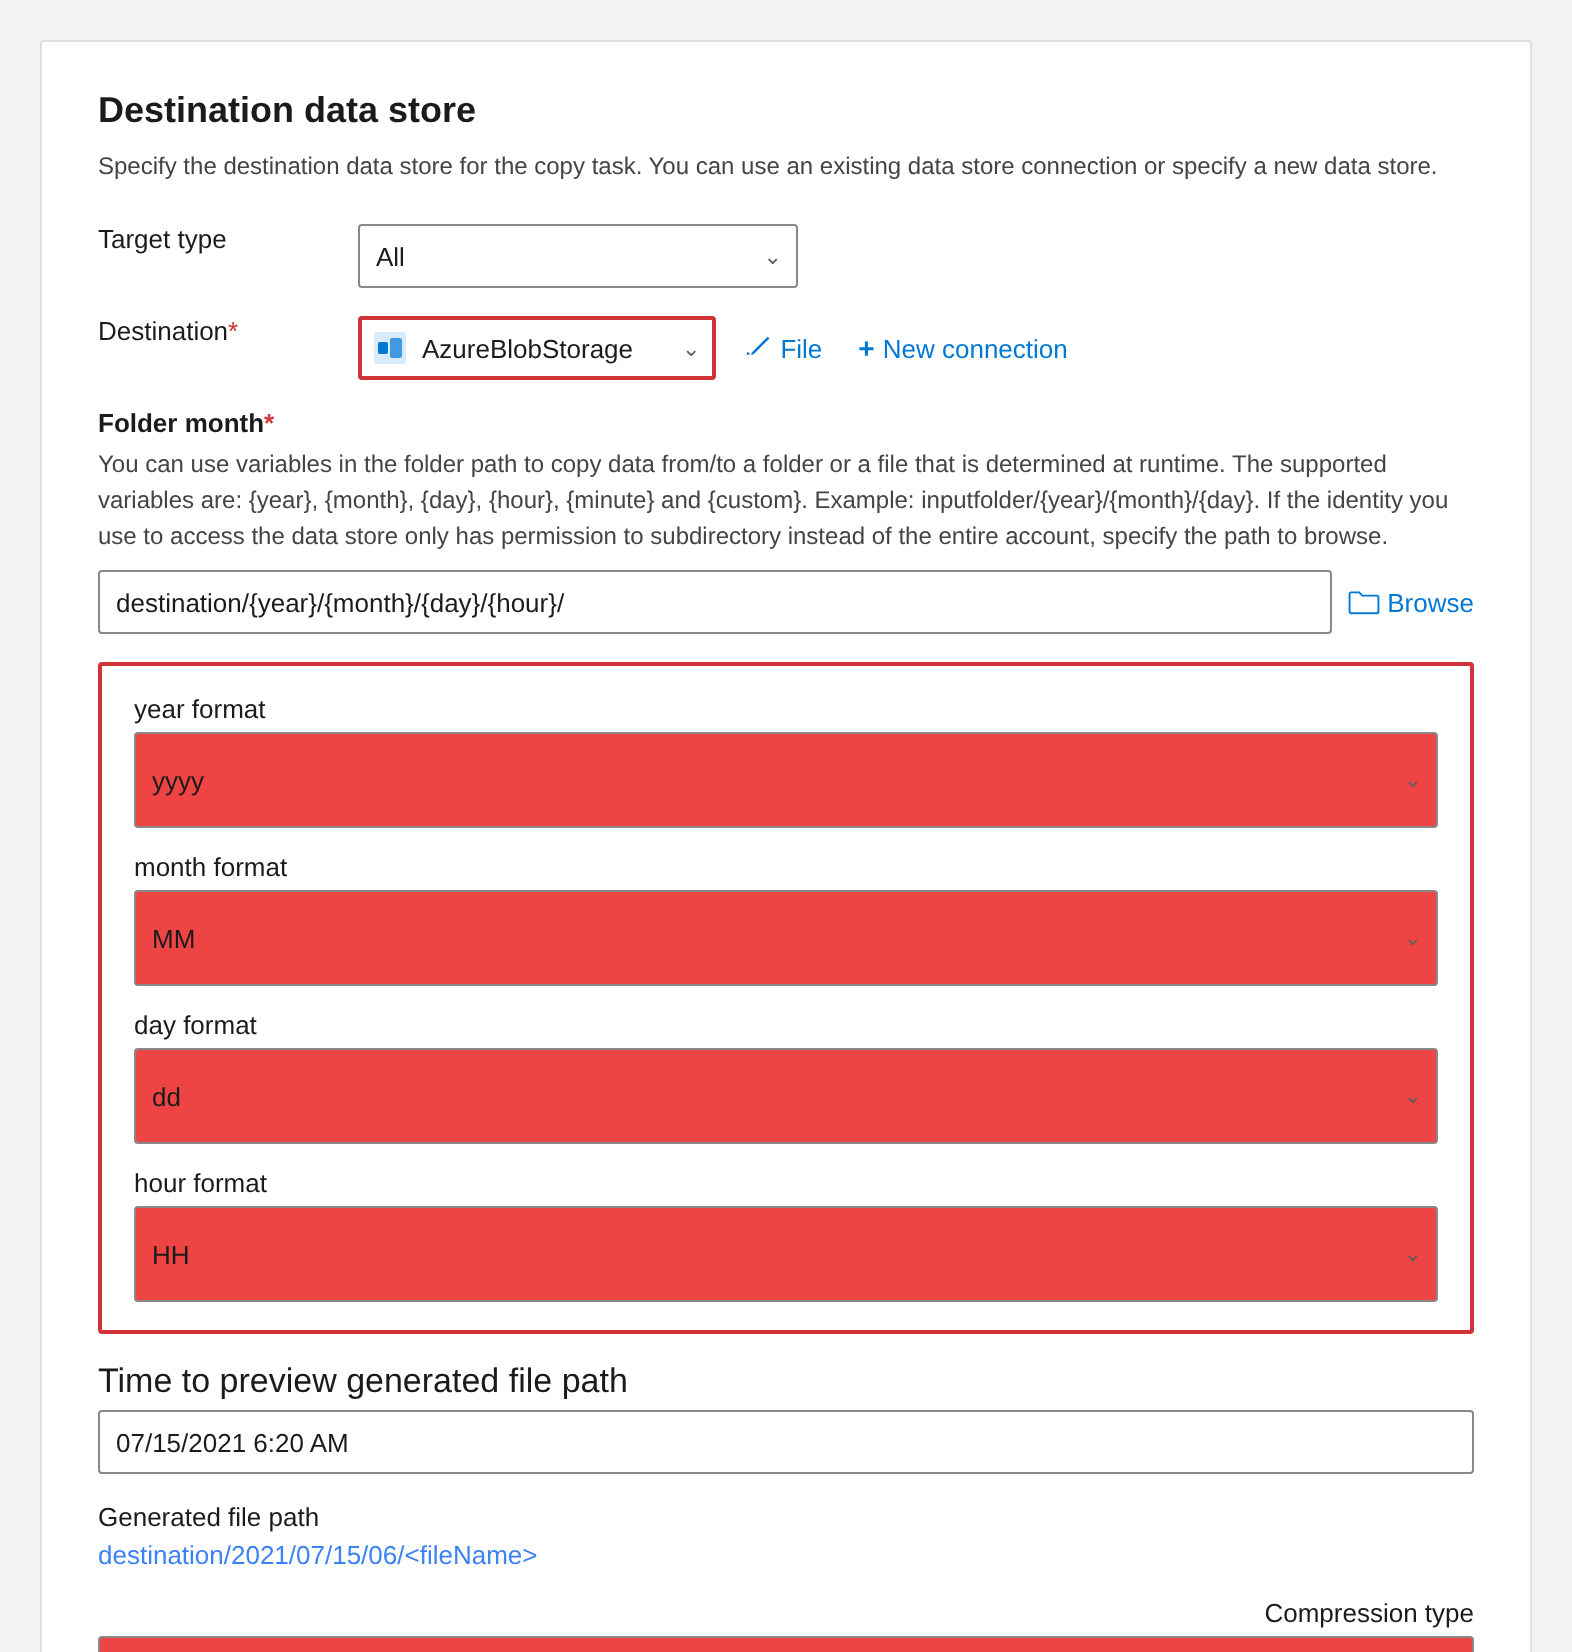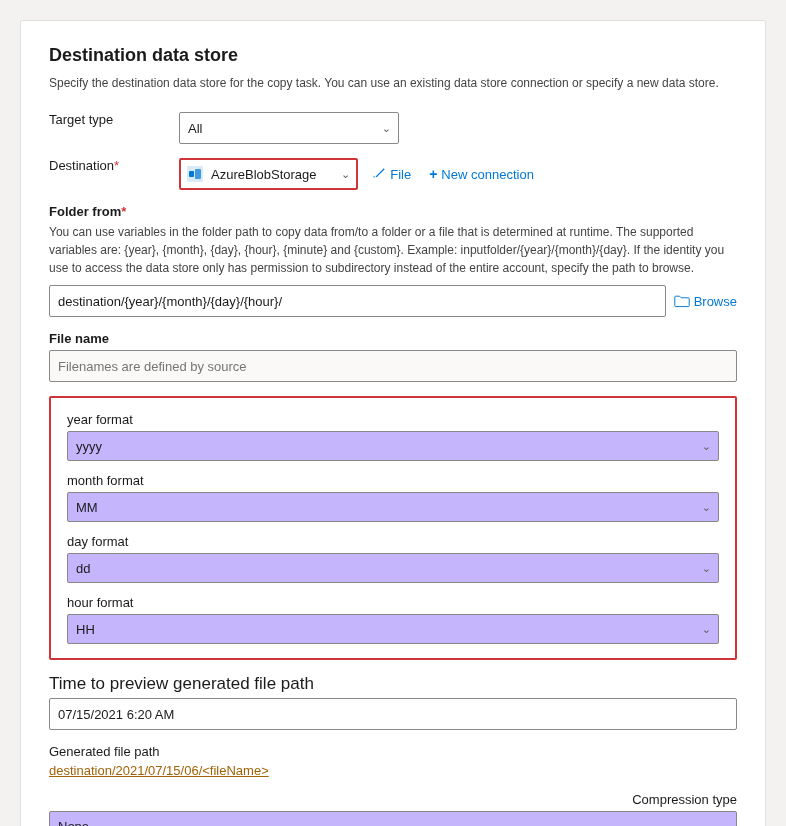--- a/index.html
+++ b/index.html
@@ -172,27 +172,27 @@
       font-size: 13px;
       color: #1b1b1b;
       margin-bottom: 4px;
     }
     .format-select-wrapper {
       position: relative;
       width: 100%;
     }
     .format-select-wrapper select {
       width: 100%;
-      height: 30px;
+      height: 48px;
       border: 1px solid #8a8886;
       border-radius: 2px;
       padding: 0 28px 0 8px;
       font-size: 13px;
       color: #1b1b1b;
-      background: #c4b5fd;
+      background: #ef4444;
       appearance: none;
       -webkit-appearance: none;
     }
     .format-select-wrapper .chevron {
       position: absolute;
       right: 8px;
       top: 50%;
       transform: translateY(-50%);
       pointer-events: none;
       color: #605e5c;
@@ -221,22 +221,21 @@
       margin-bottom: 14px;
     }
     .generated-label {
       font-size: 13px;
       font-weight: 400;
       color: #1b1b1b;
       margin-bottom: 4px;
     }
     .generated-value {
       font-size: 13px;
-      color: #a16207;
-      text-decoration: underline;
+      color: #3b82f6;
     }
     .compression-section {
       margin-bottom: 20px;
     }
     .compression-label {
       font-size: 13px;
       color: #1b1b1b;
       margin-bottom: 4px;
       text-align: right;
     }
@@ -301,38 +300,34 @@
       </button>
       <button class="link-btn">
         <span style="font-size:14px;font-weight:600;">+</span>
         <span>New connection</span>
       </button>
     </div>
   </div>
 
   <div style="margin-bottom:8px;">
     <div class="section-label">
-      <span>Folder from</span><span style="color:#d13438;">*</span>
+      <span>Folder month</span><span style="color:#d13438;">*</span>
     </div>
     <div class="section-description">You can use variables in the folder path to copy data from/to a folder or a file that is determined at runtime. The supported variables are: {year}, {month}, {day}, {hour}, {minute} and {custom}. Example: inputfolder/{year}/{month}/{day}. If the identity you use to access the data store only has permission to subdirectory instead of the entire account, specify the path to browse.</div>
     <div class="folder-path-row">
       <input type="text" class="folder-path-input" value="destination/{year}/{month}/{day}/{hour}/" style="">
       <button class="browse-btn">
         <svg width="16" height="14" viewBox="0 0 20 16" fill="#0078d4">
           <path d="M1 3a1 1 0 011-1h5l2 2h9a1 1 0 011 1v9a1 1 0 01-1 1H2a1 1 0 01-1-1V3z" stroke="#0078d4" stroke-width="1.2" fill="none"></path>
         </svg>
         <span>Browse</span>
       </button>
     </div>
   </div>
 
-  <div class="file-name-section">
-    <div class="section-label">File name</div>
-    <input type="text" class="text-input" placeholder="Filenames are defined by source" style="">
-  </div>
 
   <div class="format-box">
 
     <div class="format-row">
       <div class="format-label">year format</div>
       <div class="format-select-wrapper">
         <select>
           <option>yyyy</option>
         </select>
         <span class="chevron">⌄</span>

